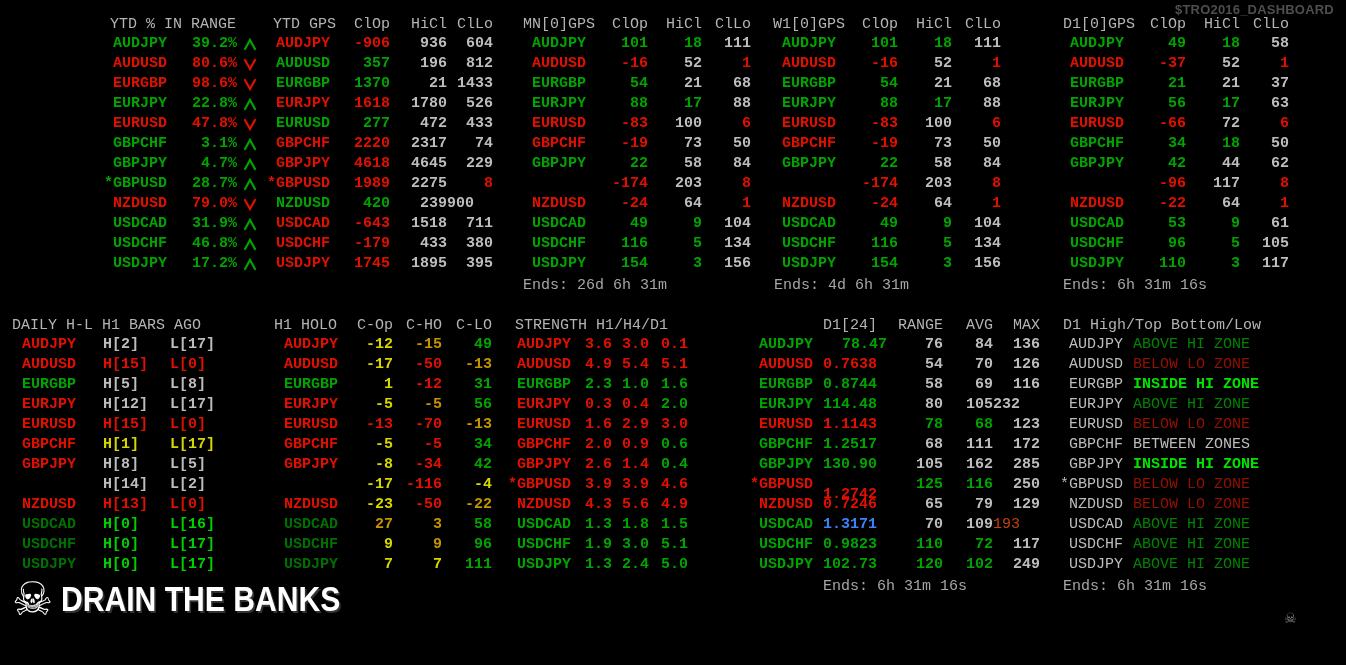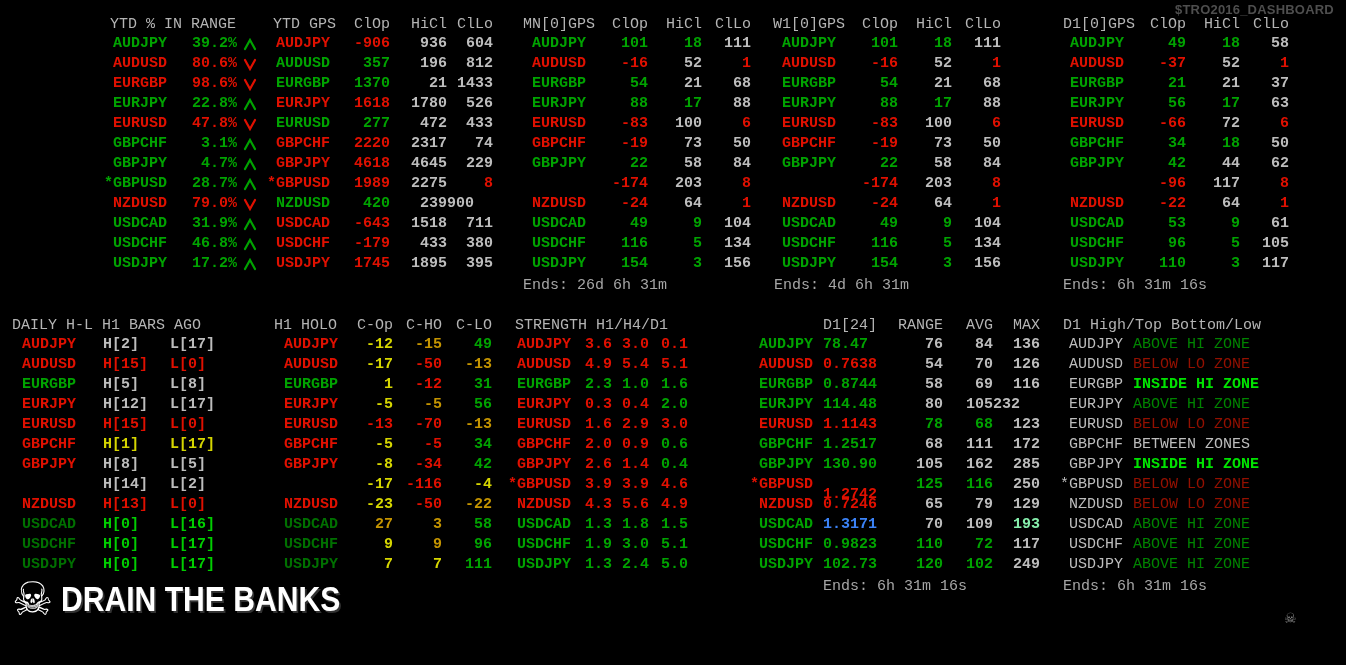--- a/index.html
+++ b/index.html
@@ -660,21 +660,21 @@
       <div class="tbl" style="left: 745px; top: 316px;">
         <div class="hrow">
           <span class="hcell" style="width: 68px; text-align: left; padding-left: 0px;"></span>
           <span class="hcell" style="width: 74px; text-align: left; padding-left: 10px;">D1[24]</span>
           <span class="hcell" style="width: 56px; text-align: right;">RANGE</span>
           <span class="hcell" style="width: 50px; text-align: right;">AVG</span>
           <span class="hcell" style="width: 47px; text-align: right;">MAX</span>
         </div>
         <div class="row">
           <span class="cell" style="width: 68px; text-align: right; color: rgb(0, 163, 0); font-weight: bold;">AUDJPY</span>
-          <span class="cell" style="width: 74px; text-align: left; padding-left: 10px; color: rgb(0, 163, 0); font-weight: bold;">78.47</span>
+          <span class="cell" style="width: 74px; text-align: right; padding-left: 10px; color: rgb(0, 163, 0); font-weight: bold;">78.47</span>
           <span class="cell" style="width: 56px; text-align: right; color: rgb(189, 189, 189); font-weight: bold;">76</span>
           <span class="cell" style="width: 50px; text-align: right; color: rgb(189, 189, 189); font-weight: bold;">84</span>
           <span class="cell" style="width: 47px; text-align: right; color: rgb(189, 189, 189); font-weight: bold;">136</span>
         </div>
         <div class="row">
           <span class="cell" style="width: 68px; text-align: right; color: rgb(224, 16, 0); font-weight: bold;">AUDUSD</span>
           <span class="cell" style="width: 74px; text-align: left; padding-left: 10px; color: rgb(224, 16, 0); font-weight: bold;">0.7638</span>
           <span class="cell" style="width: 56px; text-align: right; color: rgb(189, 189, 189); font-weight: bold;">54</span>
           <span class="cell" style="width: 50px; text-align: right; color: rgb(189, 189, 189); font-weight: bold;">70</span>
           <span class="cell" style="width: 47px; text-align: right; color: rgb(189, 189, 189); font-weight: bold;">126</span>
@@ -726,21 +726,21 @@
           <span class="cell" style="width: 74px; text-align: left; padding-left: 10px; color: rgb(224, 16, 0); font-weight: bold;">0.7246</span>
           <span class="cell" style="width: 56px; text-align: right; color: rgb(189, 189, 189); font-weight: bold;">65</span>
           <span class="cell" style="width: 50px; text-align: right; color: rgb(189, 189, 189); font-weight: bold;">79</span>
           <span class="cell" style="width: 47px; text-align: right; color: rgb(189, 189, 189); font-weight: bold;">129</span>
         </div>
         <div class="row">
           <span class="cell" style="width: 68px; text-align: right; color: rgb(0, 163, 0); font-weight: bold;">USDCAD</span>
           <span class="cell" style="width: 74px; text-align: left; padding-left: 10px; color: #3b82f6; font-weight: bold;">1.3171</span>
           <span class="cell" style="width: 56px; text-align: right; color: rgb(189, 189, 189); font-weight: bold;">70</span>
           <span class="cell" style="width: 50px; text-align: right; color: rgb(189, 189, 189); font-weight: bold;">109</span>
-          <span class="cell" style="width: 47px; text-align: right; color: #86efac; font-weight: bold;">193</span>
+          <span class="cell" style="width: 47px; text-align: left; color: #c2410c; font-weight: normal;">193</span>
         </div>
         <div class="row">
           <span class="cell" style="width: 68px; text-align: right; color: rgb(0, 163, 0); font-weight: bold;">USDCHF</span>
           <span class="cell" style="width: 74px; text-align: left; padding-left: 10px; color: rgb(0, 163, 0); font-weight: bold;">0.9823</span>
           <span class="cell" style="width: 56px; text-align: right; color: rgb(0, 163, 0); font-weight: bold;">110</span>
           <span class="cell" style="width: 50px; text-align: right; color: rgb(0, 163, 0); font-weight: bold;">72</span>
           <span class="cell" style="width: 47px; text-align: right; color: rgb(189, 189, 189); font-weight: bold;">117</span>
         </div>
         <div class="row">
           <span class="cell" style="width: 68px; text-align: right; color: rgb(0, 163, 0); font-weight: bold;">USDJPY</span>

